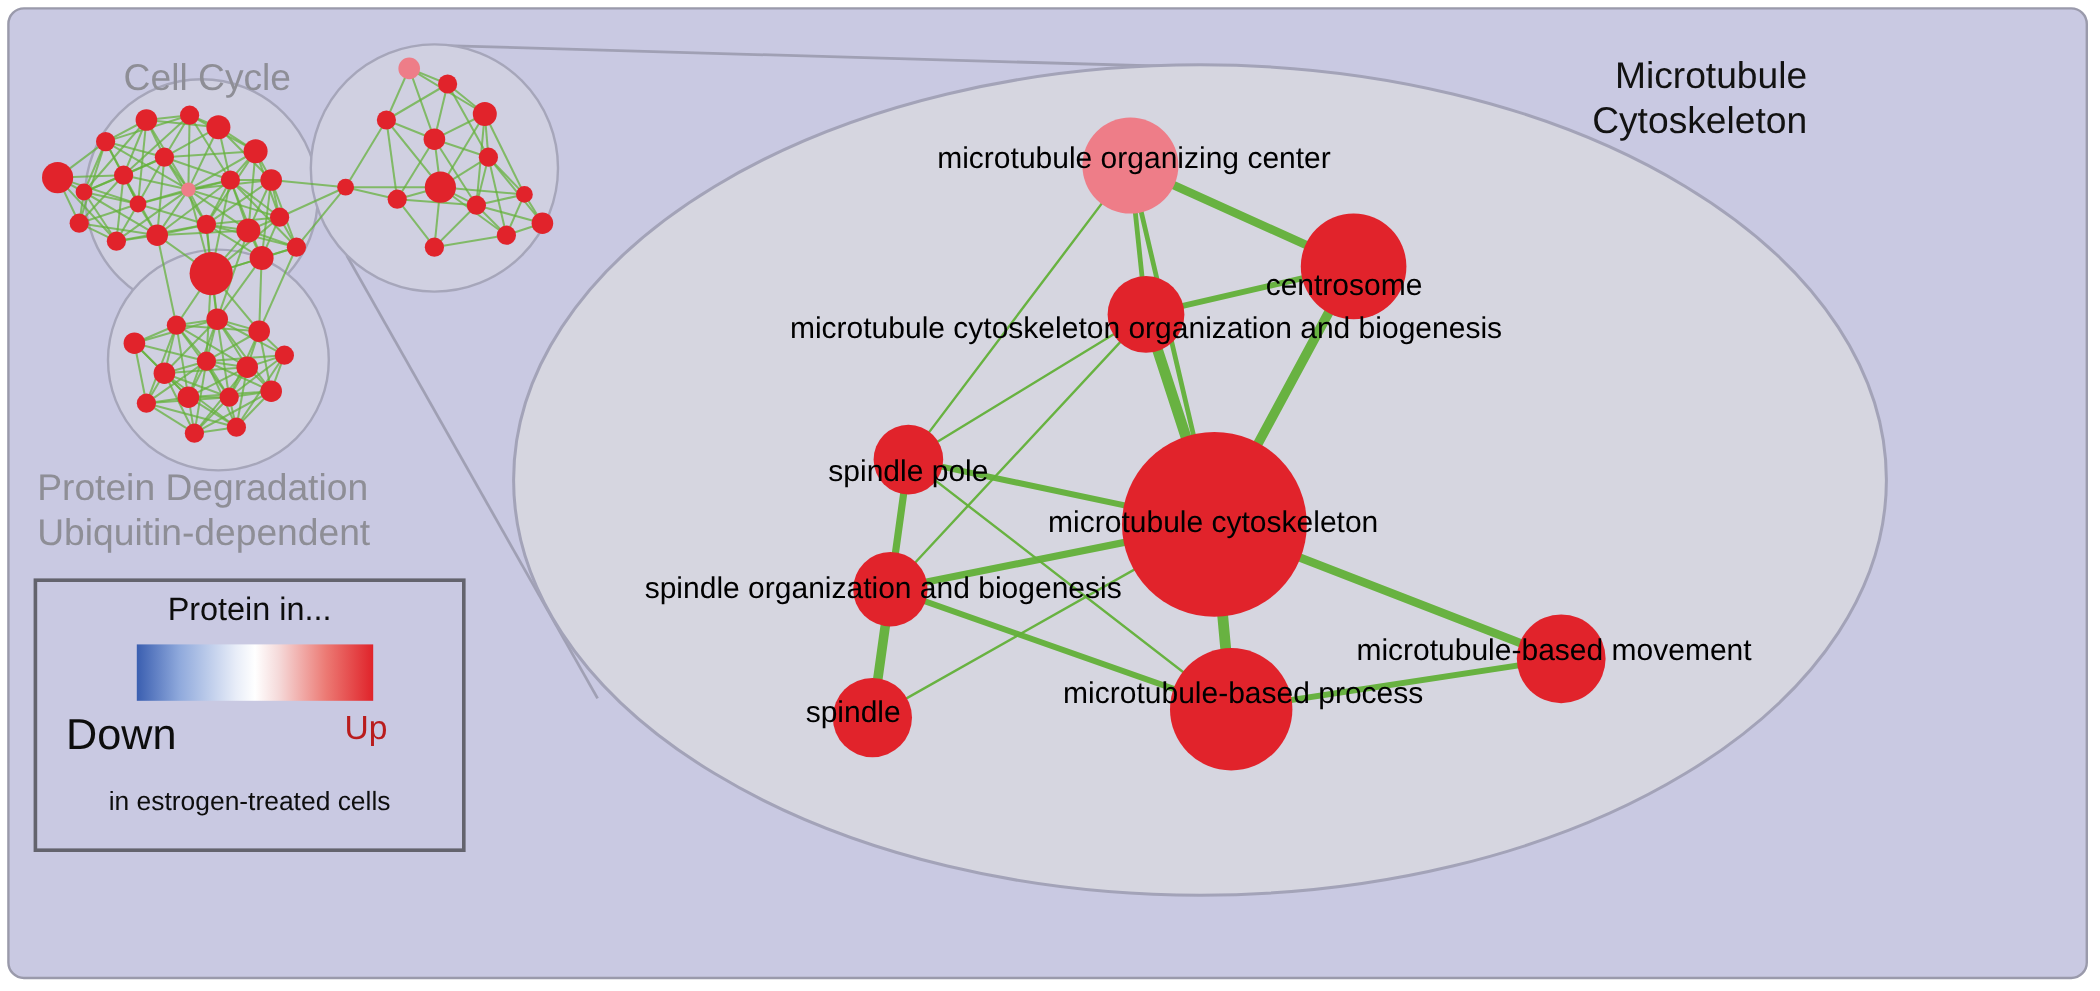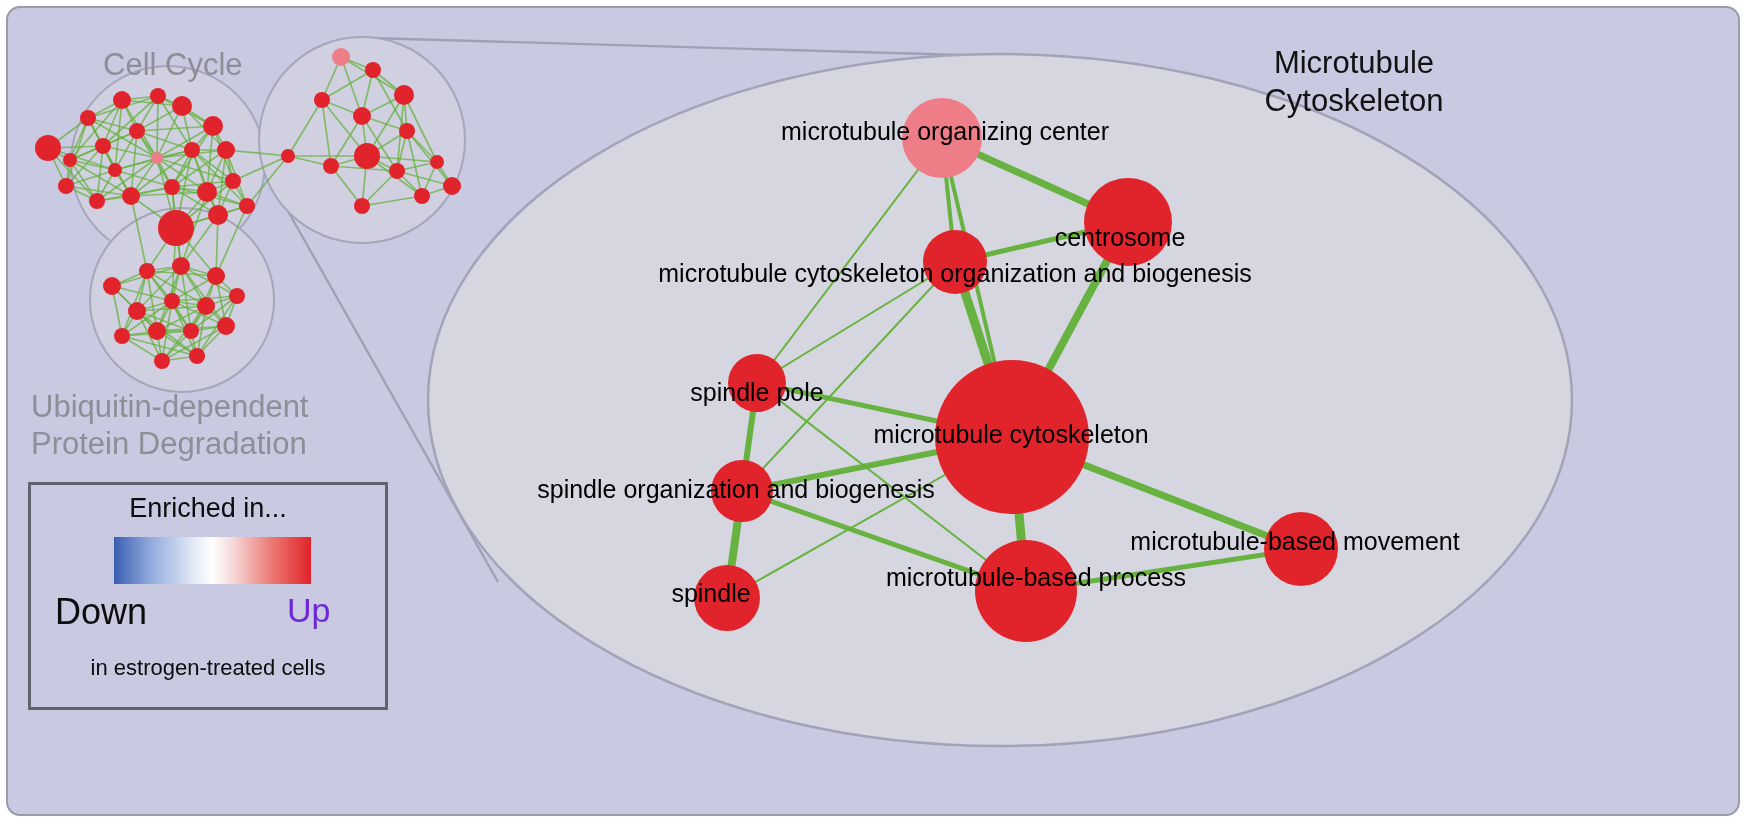--- a/index.html
+++ b/index.html
@@ -11,21 +11,21 @@
   .cluster-label{font-size:31px;color:#8e8e96;}
   .cluster-label.center{text-align:left;}
   .two-line{line-height:37px;}
   .big-title{font-size:31px;color:#121212;text-align:center;line-height:38px;}
   .node-label{font-family:"Liberation Sans",sans-serif;font-size:25px;fill:#000000;}
   .legend-box{position:absolute;left:28px;top:482px;width:360px;height:228px;
               border:3px solid #63636d;background:#c9c9e2;box-sizing:border-box;z-index:6;}
   .legend-title{position:absolute;left:0;top:8px;width:100%;text-align:center;font-size:27px;color:#0d0d0d;}
   .legend-bar{position:absolute;left:83px;top:52px;width:197px;height:47px;}
   .legend-down{position:absolute;left:24px;top:106px;font-size:36px;color:#0d0d0d;}
-  .legend-up{position:absolute;left:256px;top:106px;font-size:34px;color:#6d28d9;}
+  .legend-up{position:absolute;left:256px;top:106px;font-size:28px;color:#b91c1c;}
   .legend-cap1{position:absolute;left:0;top:152px;width:100%;text-align:center;font-size:22px;color:#0d0d0d;margin-top:18px;}
   .legend-cap2{position:absolute;left:0;top:181px;width:100%;text-align:center;font-size:22px;color:#0d0d0d;}
 </style>
 </head>
 <body>
 
 <div class="canvas">
   <div class="board"></div>
 
   <svg id="scene" viewBox="0 0 1750 826">
@@ -346,29 +346,29 @@
       <text x="1011" y="443" text-anchor="middle" class="node-label">microtubule cytoskeleton</text>
       <text x="736" y="498" text-anchor="middle" class="node-label">spindle organization and biogenesis</text>
       <text x="1295" y="550" text-anchor="middle" class="node-label">microtubule-based movement</text>
       <text x="1036" y="586" text-anchor="middle" class="node-label">microtubule-based process</text>
       <text x="711" y="602" text-anchor="middle" class="node-label">spindle</text>
     </svg>
 
   <div class="overlay cluster-label center" style="left:103px;top:47px;width:180px;">Cell Cycle</div>
 
   <div class="overlay cluster-label two-line" style="left:31px;top:388px;">
+    <div>Protein Degradation</div>
     <div>Ubiquitin-dependent</div>
-    <div>Protein Degradation</div>
   </div>
 
-  <div class="overlay big-title" style="left:1244px;top:44px;width:220px;">
+  <div class="overlay big-title" style="left:1286px;top:44px;width:220px;text-align:right;">
     <div>Microtubule</div>
     <div>Cytoskeleton</div>
   </div>
 
   <div class="legend-box">
-    <div class="legend-title">Enriched in...</div>
+    <div class="legend-title">Protein in...</div>
     <div class="legend-bar" style="background: linear-gradient(90deg, rgb(58, 94, 176) 0%, rgb(143, 169, 220) 18%, rgb(232, 237, 248) 42%, rgb(255, 255, 255) 50%, rgb(245, 218, 218) 60%, rgb(236, 122, 116) 80%, rgb(224, 35, 42) 100%);"></div>
     <div class="legend-down">Down</div>
     <div class="legend-up">Up</div>
     <div class="legend-cap1">in estrogen-treated cells</div>
   </div>
 </div>
 
 </body></html>

